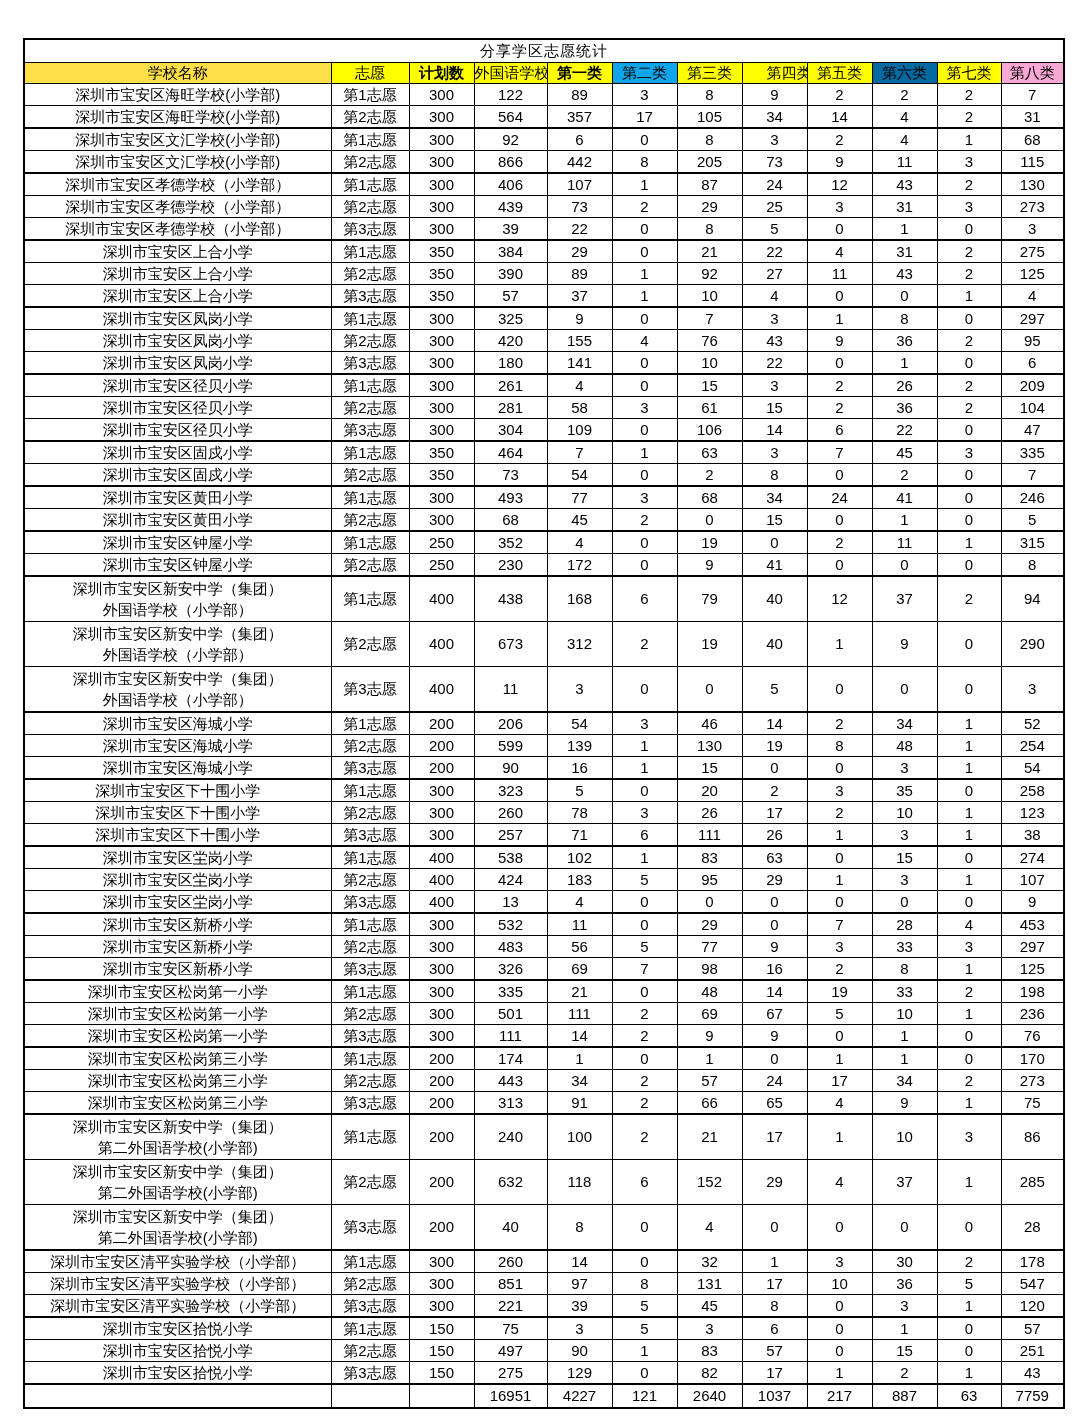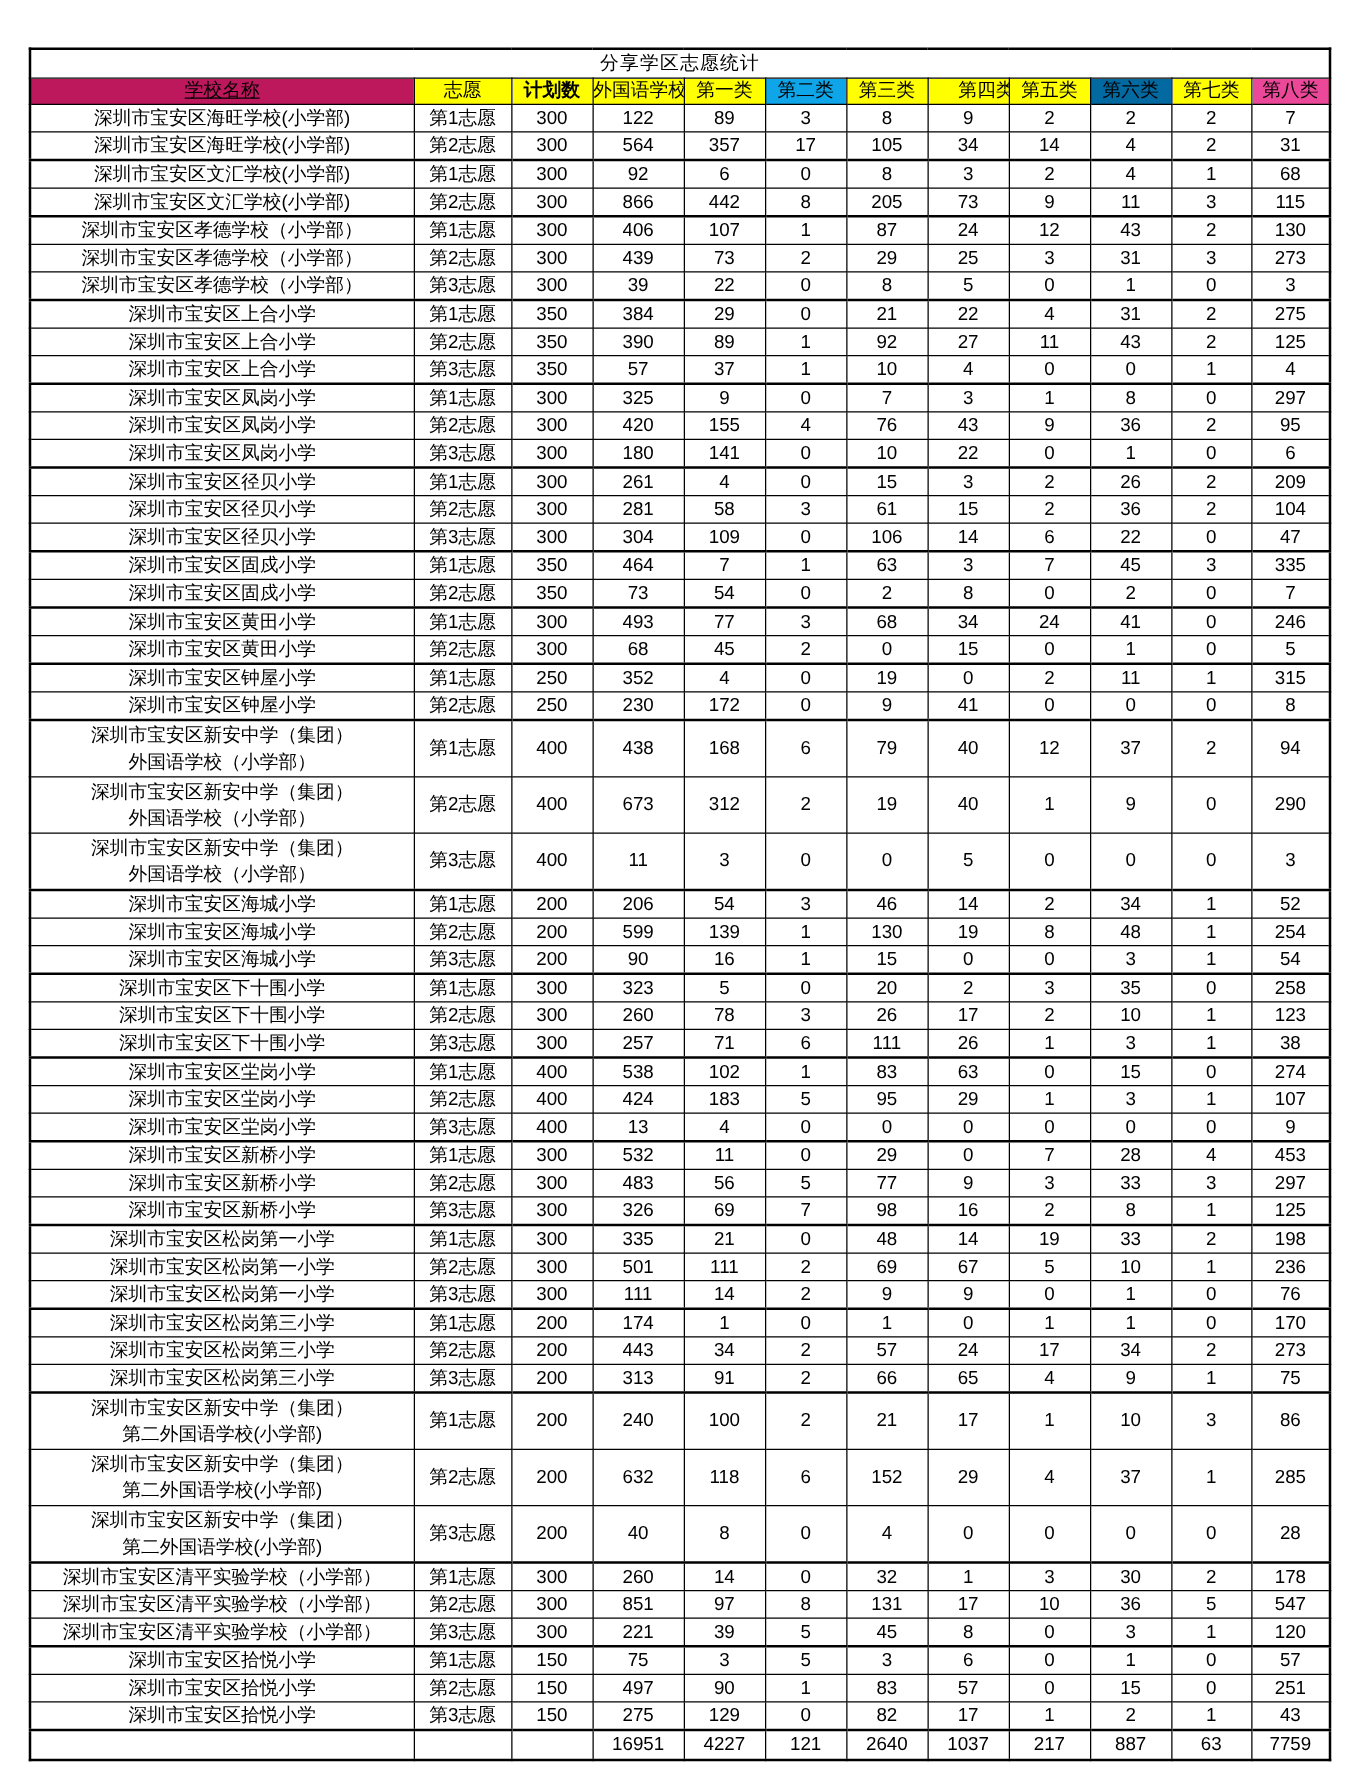--- a/index.html
+++ b/index.html
@@ -67,32 +67,32 @@
       <col style="width:65px">
         <col style="width:65px">
         <col style="width:64px">
         <col style="width:63px">
     </colgroup>
     <thead>
       <tr>
         <td class="title-cell" colspan="12">分享学区志愿统计</td>
       </tr>
       <tr class="header-row" id="header-row">
-          <th style="background: #be185d; text-decoration: underline;">学校名称</th>
+          <th style="background: #fde047;">学校名称</th>
           <th style="background: rgb(255, 255, 0);">志愿</th>
           <th style="background: rgb(255, 255, 0); font-weight: bold;">计划数</th>
           <th style="background: rgb(255, 255, 0);">外国语学校</th>
-          <th style="background: rgb(255, 255, 0);">第一类</th>
+          <th style="background: rgb(255, 255, 0); font-weight: bold;">第一类</th>
           <th style="background: #0ea5e9;">第二类</th>
           <th style="background: rgb(255, 255, 0);">第三类</th>
           <th style="background: rgb(255, 255, 0); padding-left: 24px;">第四类</th>
           <th style="background: rgb(255, 255, 0);">第五类</th>
           <th style="background: #0369a1;">第六类</th>
           <th style="background: rgb(255, 255, 0);">第七类</th>
-          <th style="background: #ec4899;">第八类</th>
+          <th style="background: #f9a8d4;">第八类</th>
         </tr>
     </thead>
     <tbody id="table-body">
         <tr class="single">
           <td class="school">
             <div>深圳市宝安区海旺学校(小学部)</div>
           </td>
           <td>第1志愿</td>
           <td>300</td>
           <td>122</td>

